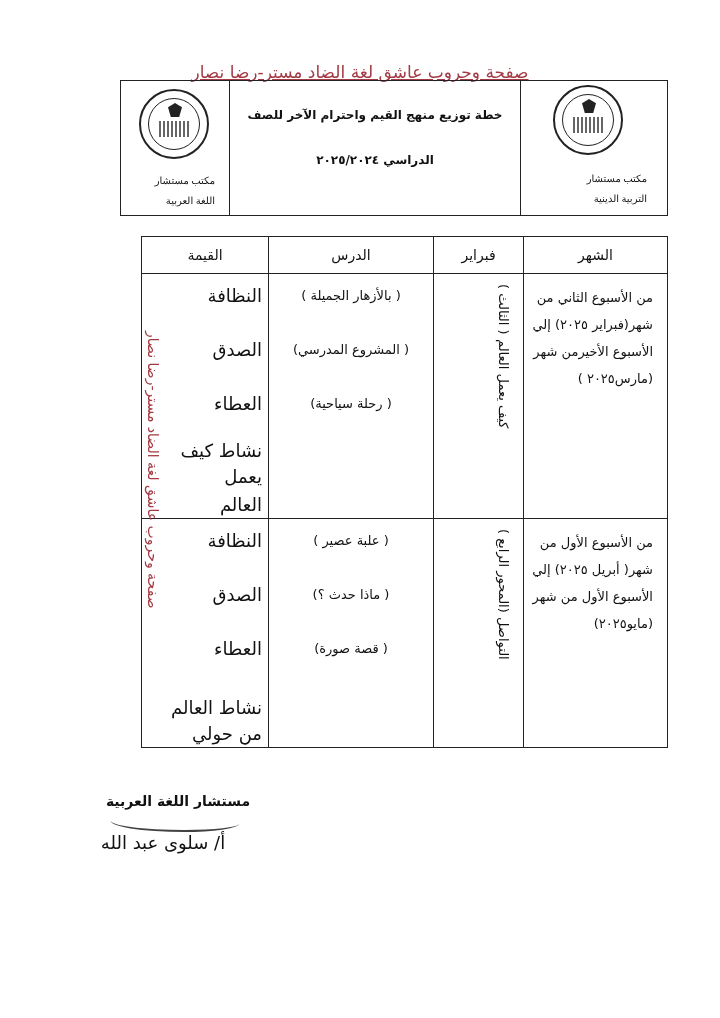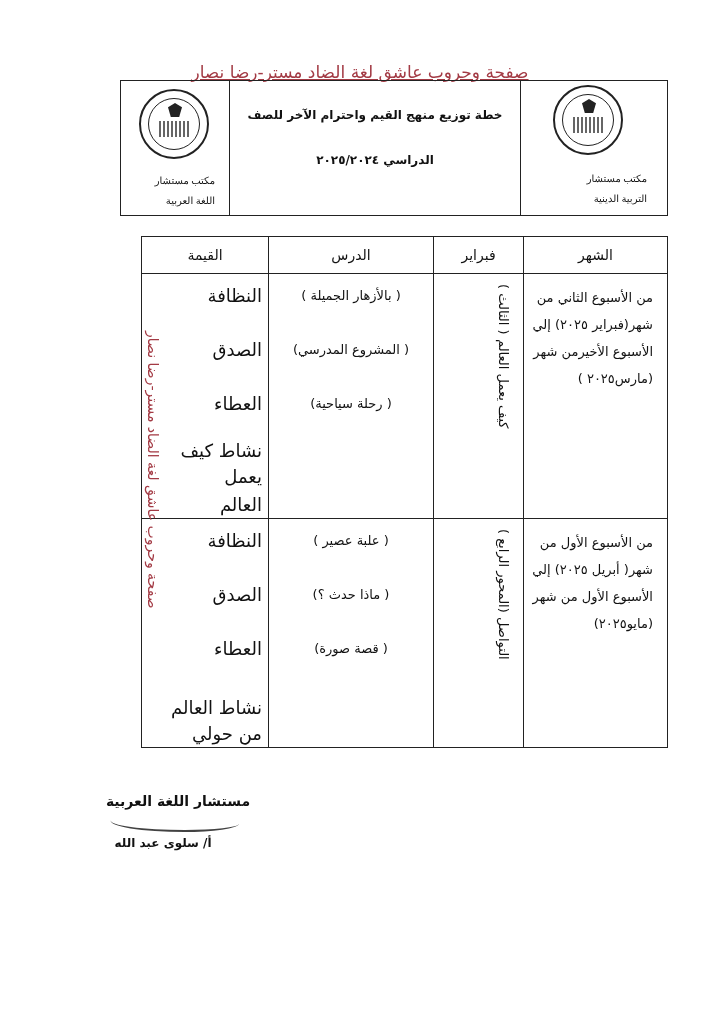--- a/index.html
+++ b/index.html
@@ -74,21 +74,21 @@
     writing-mode: vertical-rl; color: #a33a44; font-size: 14px; text-align: center;
     direction: rtl; line-height: 26px;
   }
   .signature-block { position: absolute; left: 98px; top: 758px; width: 160px; direction: rtl; text-align: center; margin-top: 32px; }
   .sig-title { font-size: 14px; font-weight: bold; line-height: 22px; }
   .sig-scribble {
     display: block; height: 18px; width: 130px; margin-right: 18px;
     border-bottom: 2px solid #222; border-radius: 0 0 40% 60%;
     transform: skewX(-20deg); opacity: 0.85;
   }
-  .sig-name { font-size: 12px; font-weight: bold; line-height: 22px; margin-right: 30px; }
+  .sig-name { font-size: 18px; font-weight: normal; line-height: 22px; margin-right: 30px; }
 </style>
 </head>
 <body>
 
 <div class="watermark-top">صفحة وحروب عاشق لغة الضاد مستر-رضا نصار</div>
 
 <div class="header-box">
   <div class="hb-left">
     <div class="logo">
         <div class="eagle"></div>

